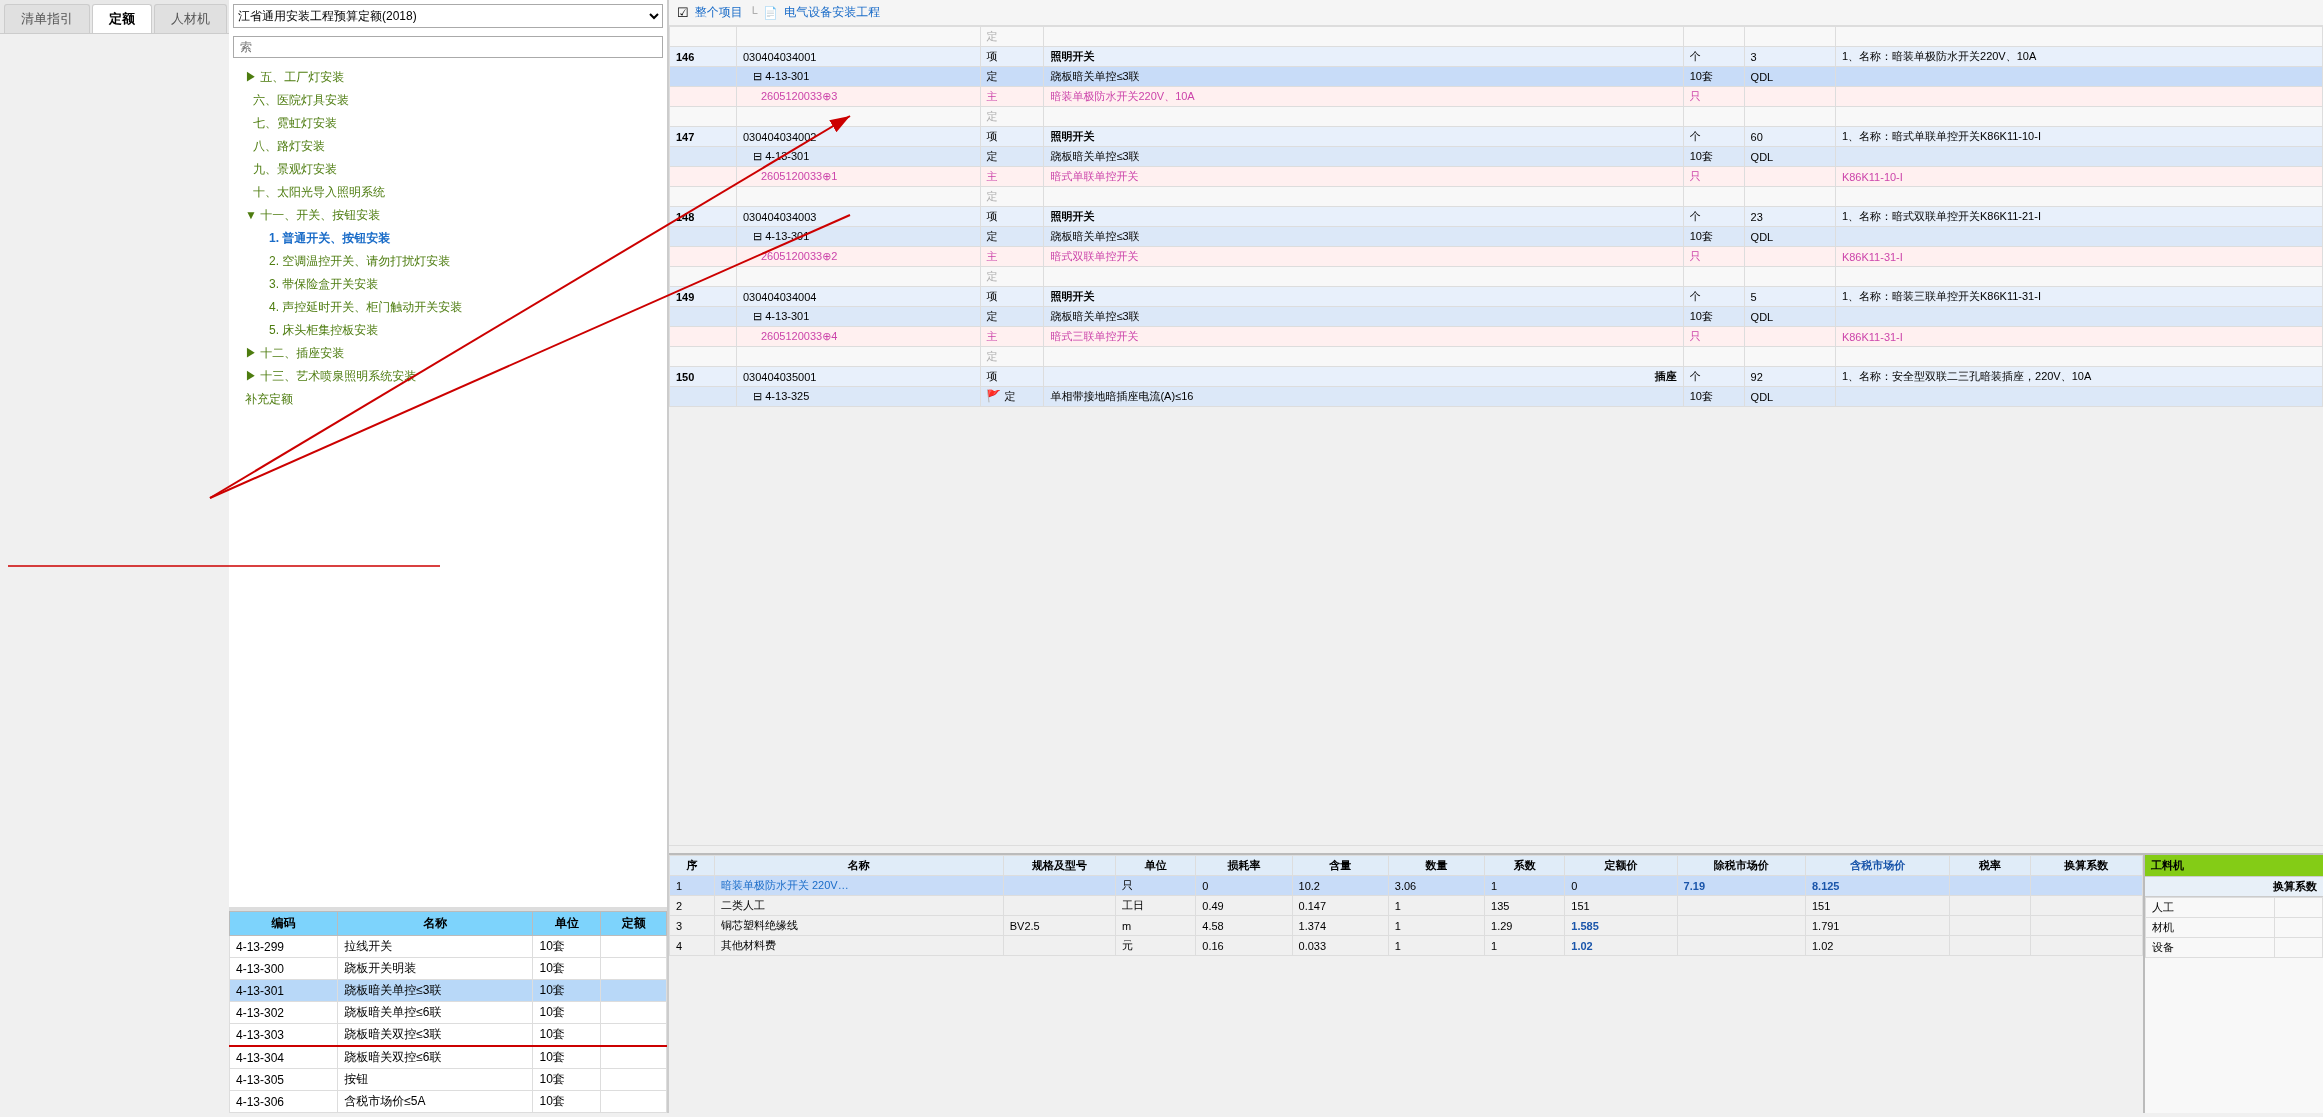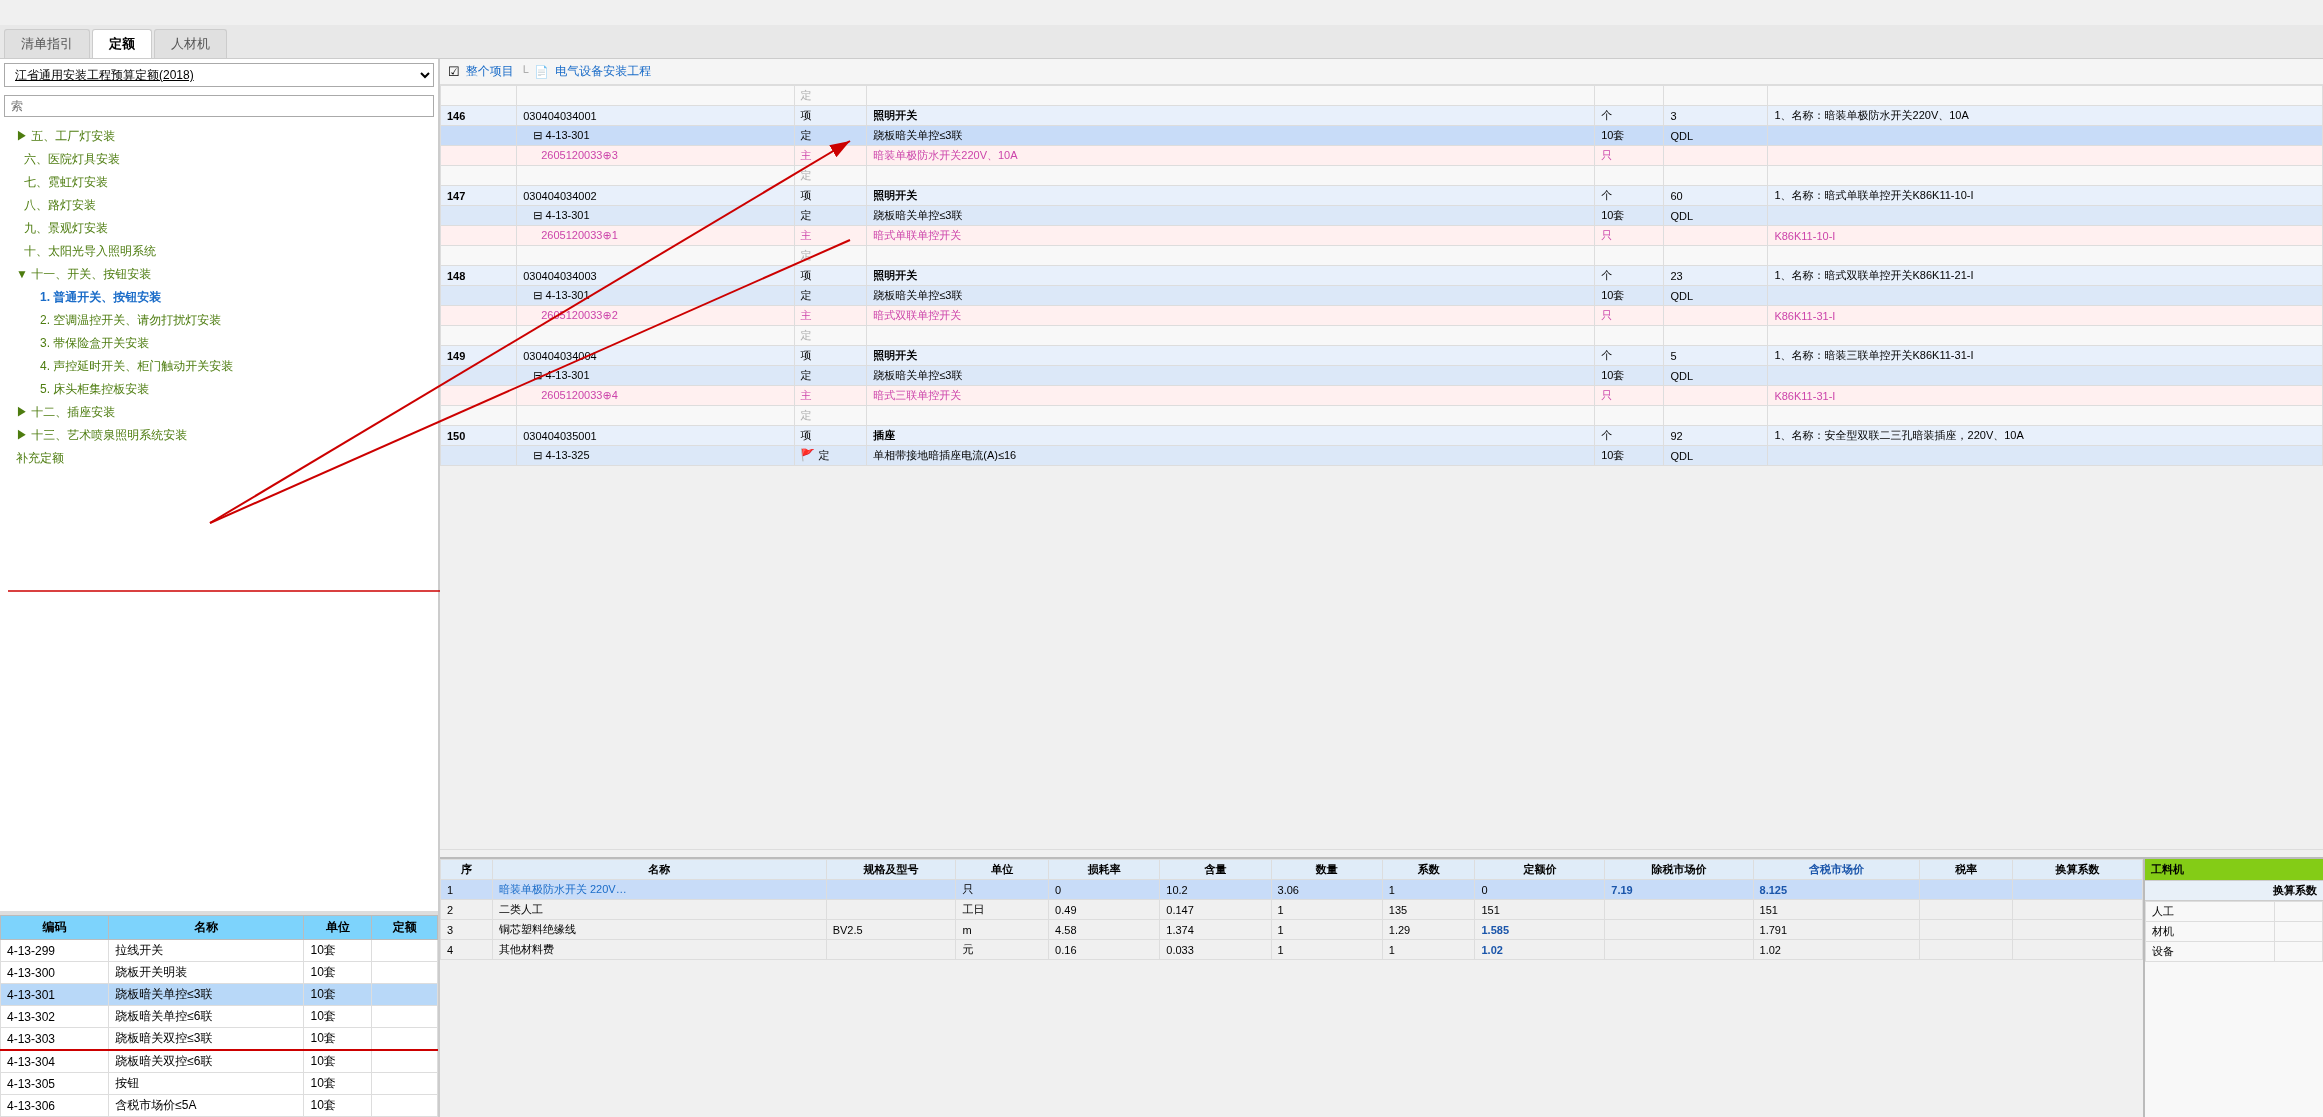--- a/index.html
+++ b/index.html
@@ -9,21 +9,21 @@
     .top-tabs { display: flex; height: 34px; background: #e8e8e8; border-bottom: 1px solid #ccc; align-items: flex-end; padding-left: 4px; }
     .tab { padding: 5px 16px; cursor: pointer; border: 1px solid #ccc; border-bottom: none; background: #e0e0e0; margin-right: 2px; border-radius: 3px 3px 0 0; font-size: 13px; }
     .tab.active { background: #fff; color: #000; font-weight: bold; }
     .tab:not(.active) { color: #555; }
 
     
     .main-container { display: flex; flex: 1; overflow: hidden; }
 
     
     .left-panel { width: 440px; display: flex; flex-direction: column; border-right: 2px solid #ccc; background: #fff; }
-    .dropdown-select { margin: 4px; padding: 3px 6px; border: 1px solid #aaa; background: #fff; font-size: 12px; width: calc(100% - 8px); text-decoration: underline; }
+    .dropdown-select { margin: 4px; padding: 3px 0; border: 1px solid #aaa; background: #fff; font-size: 12px; width: calc(100% - 8px); }
     .search-box { margin: 4px; padding: 3px 6px; border: 1px solid #aaa; font-size: 12px; width: calc(100% - 8px); }
     .tree-area { flex: 1; overflow-y: auto; padding: 4px 0; }
     .tree-item { padding: 3px 8px 3px 16px; cursor: pointer; color: #4d7c0f; white-space: nowrap; }
     .tree-item.highlight { color: #1a6cc8; font-weight: bold; }
     .tree-item.indent1 { padding-left: 24px; }
     .tree-item.indent2 { padding-left: 40px; }
 
     
     .list-table { width: 100%; border-collapse: collapse; }
     .list-table th { background: #7dd3fc; border: 1px solid #bbb; padding: 3px 6px; text-align: center; }
@@ -73,21 +73,21 @@
     .right-side-table { border-collapse: collapse; width: 100%; }
     .right-side-table th, .right-side-table td { border: 1px solid #ddd; padding: 2px 6px; font-size: 11px; }
 
     .flag-icon { color: #cc0000; font-size: 12px; }
 
     .divider-h { height: 4px; background: #ddd; cursor: row-resize; }
   </style>
 </head>
 <body>
 
-<div style="display:flex; flex-direction:column; height:1113px; width:2323px; position:relative;margin-top:25px;">
+<div style="display:flex; flex-direction:row; height:1113px; width:2323px; position:relative;">
 
   <div class="top-tabs">
     <div class="tab">清单指引</div>
     <div class="tab active">定额</div>
     <div class="tab">人材机</div>
   </div>
 
   <div class="main-container" style="flex:1; overflow:hidden;">
 
     <div class="left-panel">
@@ -362,21 +362,21 @@
                 <td></td>
                 <td></td>
                 <td></td>
                 <td></td>
             </tr>
 
             <tr class="row-item" style="background:#e8f0fb;">
               <td class="center-col" style="font-weight:bold;">150</td>
               <td>030404035001</td>
               <td class="center-col">项</td>
-              <td style="font-weight:bold;">插座</td>
+              <td style="font-weight:bold;text-align:right;">插座</td>
               <td class="center-col">个</td>
               <td class="num-col">92</td>
               <td>1、名称：安全型双联二三孔暗装插座，220V、10A</td>
             </tr>
             <tr class="row-ding">
               <td></td>
               <td style="padding-left:16px;">⊟ 4-13-325</td>
               <td class="center-col">
                 <span class="flag-icon">🚩</span>
                 定

